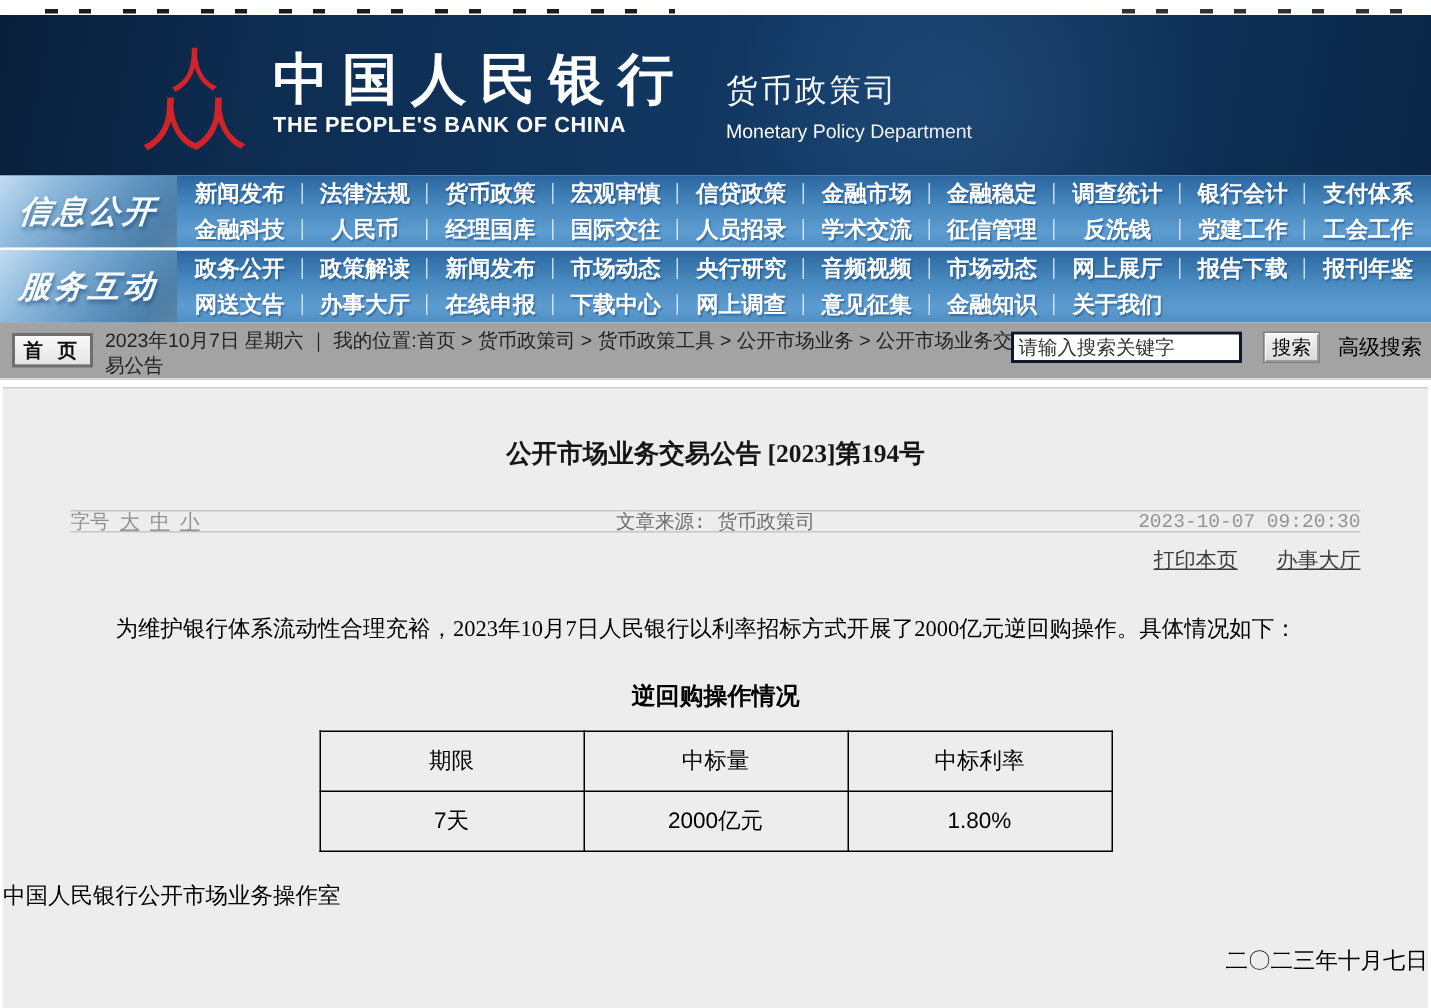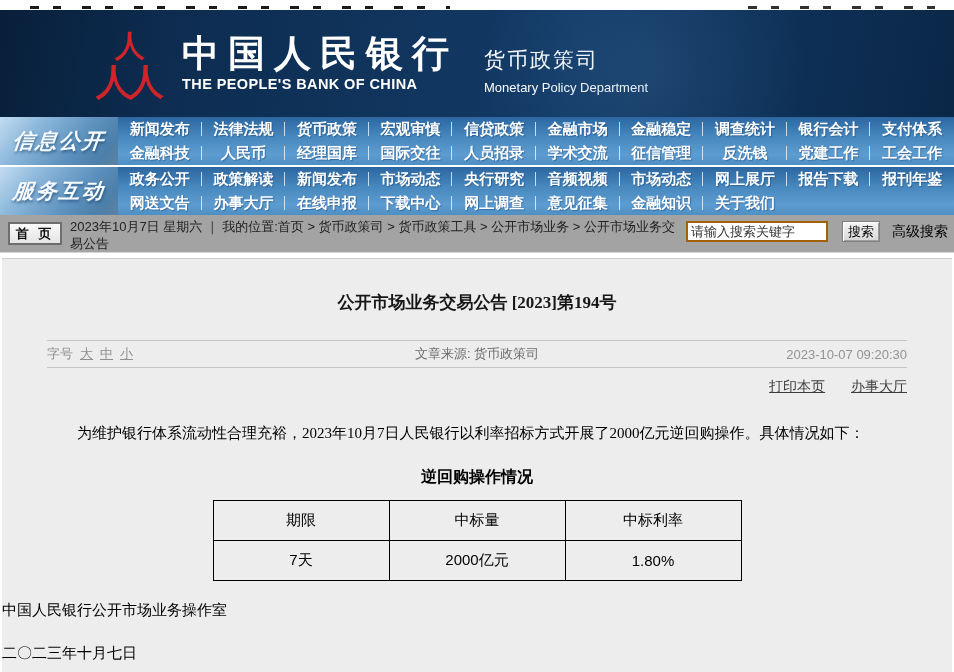--- a/index.html
+++ b/index.html
@@ -50,52 +50,52 @@
   
   .crumb-bar { position:relative; width:954px; height:38px; background:#a3a3a3;
     border-bottom:1px solid #d8d8d8; }
   .home-btn { position:absolute; left:8px; top:7px; width:54px; height:23px;
     background:linear-gradient(#fafafa,#e4e4e4); border:2px solid #6e6e6e;
     font-size:13px; font-weight:bold; color:#111; letter-spacing:3px;
     display:flex; align-items:center; justify-content:center; cursor:pointer; }
   .trail { position:absolute; left:70px; top:3px; width:618px; font-size:13px;
     line-height:17px; color:#222; }
   .search-cluster { position:absolute; right:6px; top:6px; display:flex; align-items:center; }
-  .search-input { width:142px; height:21px; border:2px solid #a16207; background:#fff;
+  .search-input { width:154px; height:21px; border:2px solid #0f172a; background:#fff;
     font-size:13px; padding:0 3px; color:#222;margin-left:16px; }
   .search-input::placeholder { color:#333; opacity:1; }
   .search-btn { margin-left:14px; width:38px; height:21px; font-size:13px; color:#000;
     background:linear-gradient(#f6f6f6,#d7d7d7); border:1px solid #808080;
     box-shadow:inset 1px 1px 0 #fdfdfd, inset -1px -1px 0 #9d9d9d; cursor:pointer; }
   .adv-search { margin-left:12px; font-size:14px; color:#000; cursor:pointer; white-space:nowrap; }
 
   
   .panel { position:relative; margin:5px 2px 0 2px; width:950px; height:414px;
     background:#ededed; border-top:1px solid #cfcfcf; overflow:hidden;
     font-family:"Liberation Serif","DejaVu Serif",serif; }
   .art-title { margin-top:32px; text-align:center; font-size:17px; font-weight:bold; color:#161616; }
-  .meta-row { margin:26px 45px 0 45px; height:28px; border-top:1px solid #c6c6c6;
+  .meta-row { margin:26px 45px 0 45px; height:15px; border-top:1px solid #c6c6c6;
     border-bottom:1px solid #c6c6c6; position:relative; display:flex; align-items:center;
-    font-family:Liberation Sans, sans-serif; font-size:13px; color:#8f8f8f; }
+    font-family:Liberation Mono, monospace; font-size:13px; color:#8f8f8f; }
   .meta-left { display:flex; align-items:center; gap:7px; }
   .meta-left .fs-link { text-decoration:underline; cursor:pointer; color:#8f8f8f; }
   .meta-center { position:absolute; left:50%; transform:translateX(-50%); color:#6d6d6d; }
   .meta-right { margin-left:auto; color:#939393; }
   .print-row { margin:10px 45px 0 0; text-align:right;
     font-family:"Liberation Sans","DejaVu Sans",sans-serif; font-size:14px; }
   .print-row span { color:#3d3d3d; text-decoration:underline; cursor:pointer; margin-left:22px; }
   .art-para { margin:26px 45px 0 45px; text-indent:2em; font-size:15px; color:#000; line-height:1.5; }
   .tbl-title { margin-top:22px; text-align:center; font-size:16px; font-weight:bold; color:#000;
     font-family:"Liberation Sans","DejaVu Sans",sans-serif; }
   table.op { margin:12px auto 0 auto; border-collapse:collapse;
     font-family:"Liberation Sans","DejaVu Sans",sans-serif; }
   table.op th, table.op td { border:1px solid #000; width:176px; height:40px;
     text-align:center; font-size:15px; font-weight:normal; color:#000; }
   .sig-line  { margin-top:20px; text-align:left; font-size:15px; color:#000; }
-  .date-line { margin-top:24px; text-align:left; font-size:15px; color:#000; }
+  .date-line { margin-top:24px; text-align:right; font-size:15px; color:#000; }
 </style>
 </head>
 <body>
 
 <div class="top-clip">
   <div class="marks left"></div>
   <div class="marks right"></div>
 </div>
 
 <div class="banner">

